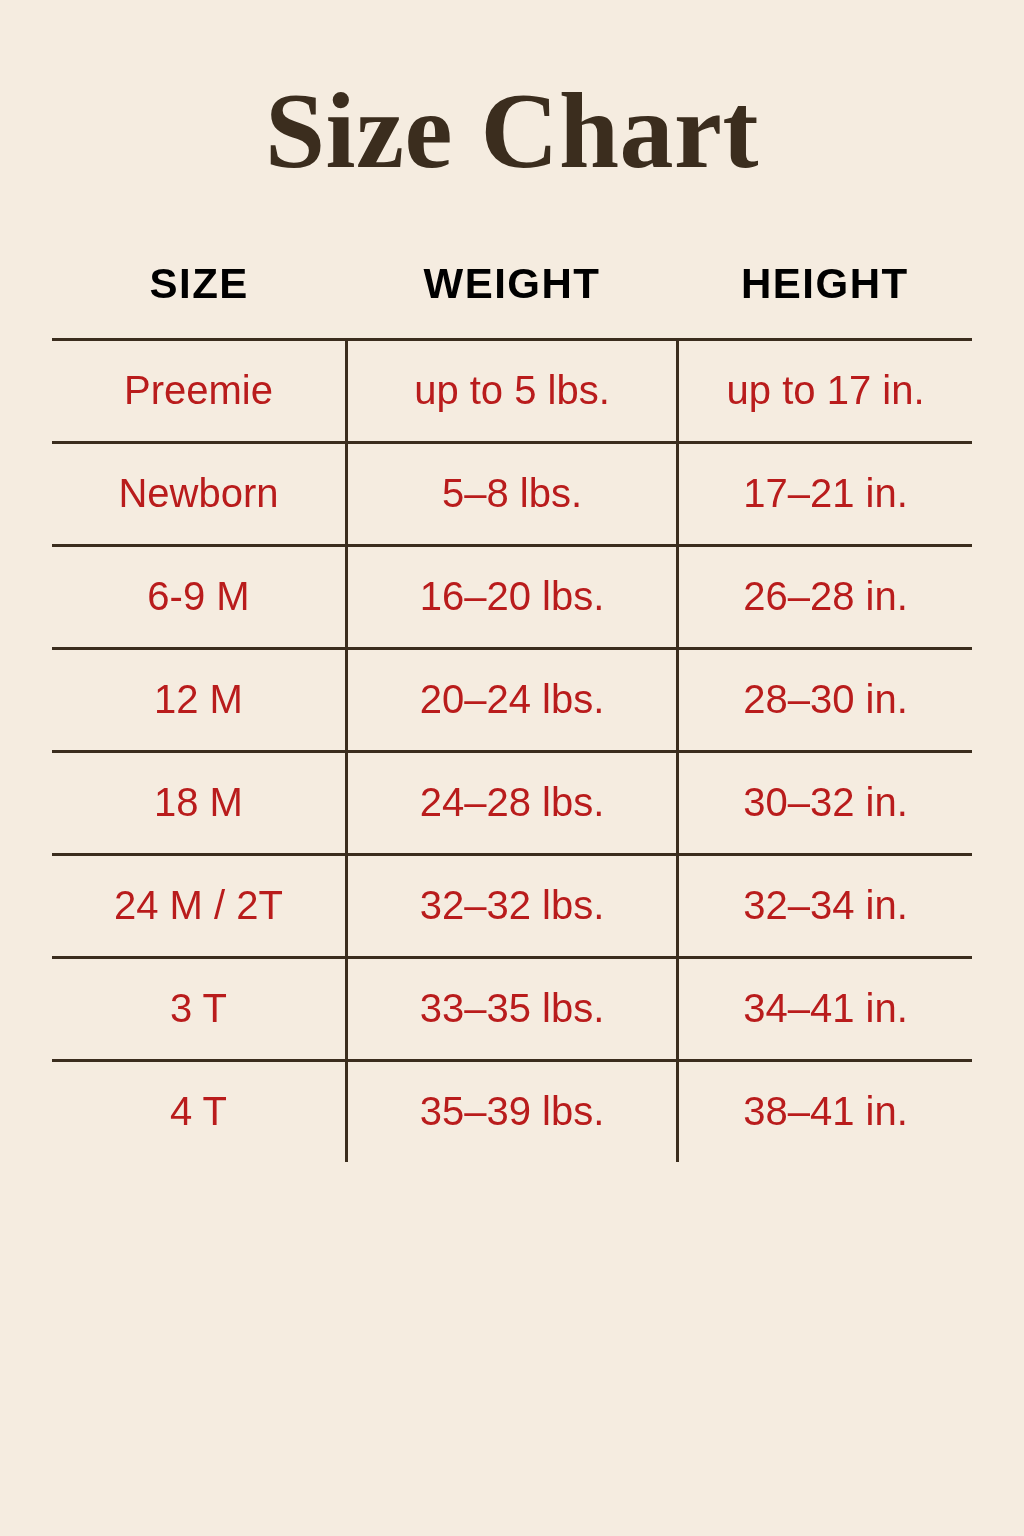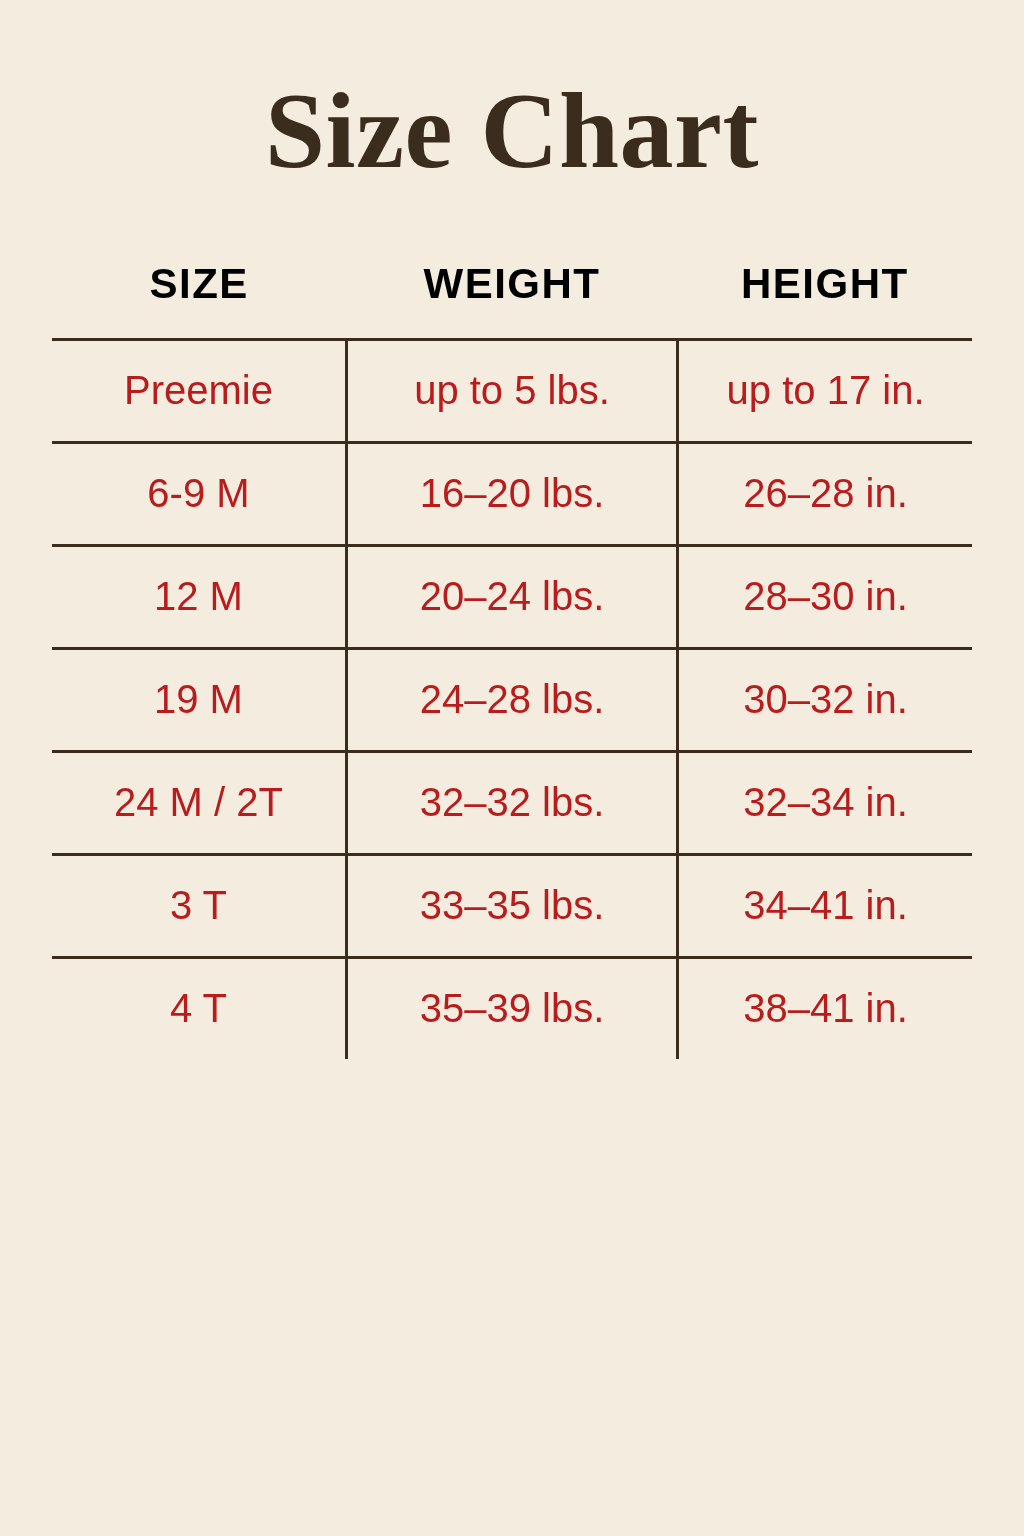--- a/index.html
+++ b/index.html
@@ -91,31 +91,36 @@
         <th>HEIGHT</th>
       </tr>
     </thead>
     <tbody>
       <tr>
         <td>Preemie</td>
         <td>up to 5 lbs.</td>
         <td>up to 17 in.</td>
       </tr>
       <tr>
+        <td>Newborn</td>
+        <td>5–8 lbs.</td>
+        <td>17–21 in.</td>
+      </tr>
+      <tr>
         <td>6-9 M</td>
         <td>16–20 lbs.</td>
         <td>26–28 in.</td>
       </tr>
       <tr>
         <td>12 M</td>
         <td>20–24 lbs.</td>
         <td>28–30 in.</td>
       </tr>
       <tr>
-        <td>19 M</td>
+        <td>18 M</td>
         <td>24–28 lbs.</td>
         <td>30–32 in.</td>
       </tr>
       <tr>
         <td>24 M / 2T</td>
         <td>32–32 lbs.</td>
         <td>32–34 in.</td>
       </tr>
       <tr>
         <td>3 T</td>

